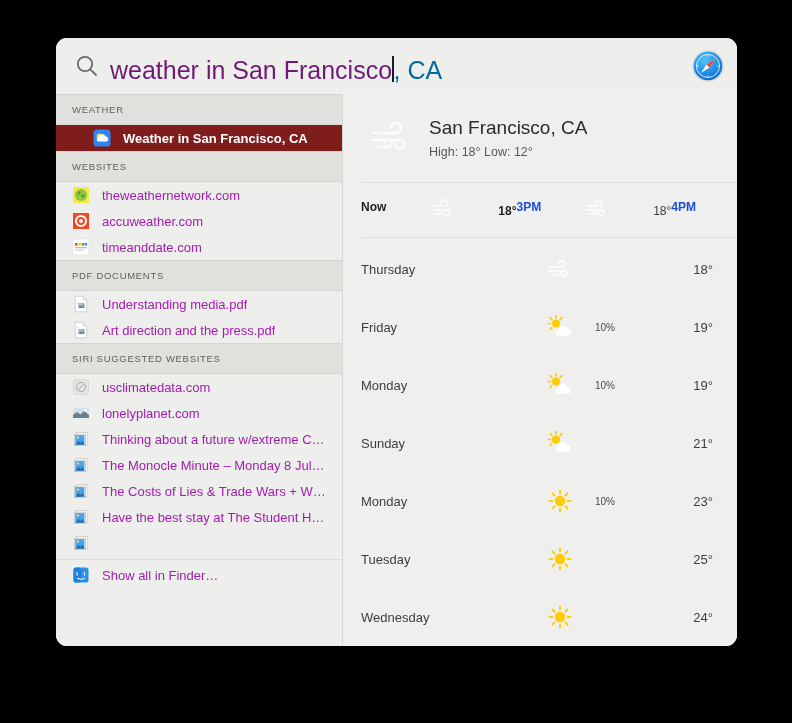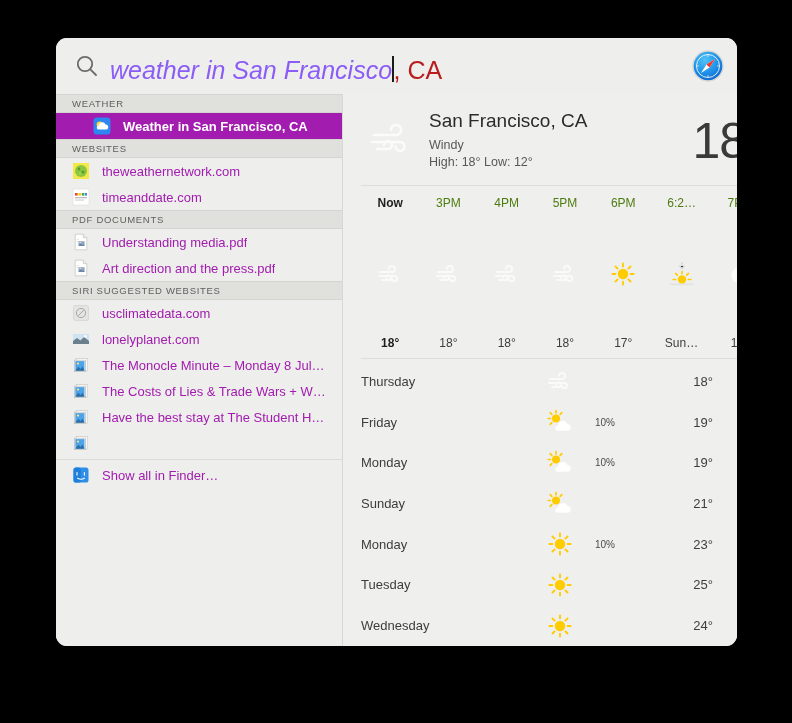--- a/index.html
+++ b/index.html
@@ -35,64 +35,64 @@
   .search-icon svg { display: block; }
   .search-text-wrap {
     flex: 1 1 auto;
     display: flex;
     align-items: baseline;
     font-size: 25px;
     color: #1d1d1d;
     white-space: nowrap;
     overflow: hidden;
   }
-  .query-typed { color: #8b5cf6; font-style: italic; }
+  .query-typed { color: #701a75; }
   .caret {
     display: inline-block;
     width: 1.5px; height: 26px;
     background: #1b1b1b;
     margin: 0 0px;
     position: relative; top: 3px;
   }
-  .query-completion { color: #b91c1c; margin-top: 8px; }
+  .query-completion { color: #0369a1; margin-top: 8px; }
   .safari-icon { width: 34px; height: 34px; flex: 0 0 34px; margin-left: 8px; }
   .safari-icon svg { display: block; }
 
   
   .content { flex: 1 1 auto; display: flex; min-height: 0; }
 
   .sidebar {
     width: 287px; flex: 0 0 287px;
     background: #eeeeec;
     border-right: 1px solid #d8d8d6;
     overflow: hidden;
   }
 
   .section-header {
-    height: 19px;
+    height: 31px;
     background: #e0e0dd;
     border-top: 1px solid #d4d4d1;
     border-bottom: 1px solid #d4d4d1;
     display: flex; align-items: center;
     padding-left: 16px;
     font-size: 9.5px;
     letter-spacing: 0.7px;
     color: #5e5e5c;
     font-weight: 400;
   }
 
   .result-row {
     height: 26px;
     display: flex; align-items: center;
     padding-left: 16px;
     font-size: 13px;
     color: #a21caf;
     cursor: default;
   }
-  .result-row.selected { background: #a21caf; color: #ffffff; font-weight: 700; padding-left: 37px; }
+  .result-row.selected { background: #7f1d1d; color: #ffffff; font-weight: 700; padding-left: 37px; }
   .row-icon { width: 18px; height: 18px; flex: 0 0 18px; margin-right: 12px; position: relative; }
   .row-icon svg { display: block; }
   .row-label { overflow: hidden; white-space: nowrap; text-overflow: ellipsis; }
 
   .row-divider { height: 1px; background: #dcdcd9; margin: 3px 0 2px 0; }
 
   
   .weather-panel {
     flex: 1 1 auto;
     background: #efefed;
@@ -103,22 +103,22 @@
   .wx-header { display: flex; align-items: center; padding: 16px 0 14px 0; }
   .wx-cond-icon { width: 62px; flex: 0 0 62px; height: 58px; display: flex; align-items: center; justify-content: center; }
   .wx-head-text { flex: 1 1 auto; padding-left: 6px; }
   .wx-city { font-size: 19px; color: #2b2b2b; margin-bottom: 5px; }
   .wx-line { font-size: 12.5px; color: #58585a; line-height: 17px; }
   .wx-bigtemp { font-size: 50px; color: #3a3a3a; font-weight: 300; letter-spacing: -1px; padding-right: 4px; }
 
   .wx-divider { height: 1px; background: #dddddb; }
 
   .hourly { display: flex; padding: 10px 0 8px 0; }
-  .hour-col { flex: 1 1 0; display: flex; flex-direction: column; align-items: center; gap: 41px; }
-  .hour-label { font-size: 12px; color: #4d7c0f; margin-bottom: 8px; white-space: nowrap; }
+  .hour-col { flex: 1 1 0; display: flex; flex-direction: row; align-items: center; gap: 41px; }
+  .hour-label { font-size: 12px; color: #1d4ed8; margin-bottom: 8px; white-space: nowrap; font-weight: bold; }
   .hour-col.now .hour-label, .hour-col.now .hour-temp { font-weight: 700; color: #1f1f1f; }
   .hour-icon { height: 30px; display: flex; align-items: center; justify-content: center; margin-bottom: 6px; }
   .hour-temp { font-size: 12px; color: #3d3d3d; white-space: nowrap; }
 
   .daily { flex: 1 1 auto; display: flex; flex-direction: column; padding-top: 2px; }
   .day-row { flex: 1 1 0; display: flex; align-items: center; font-size: 13px; color: #3d3d3d; }
   .day-name { width: 176px; flex: 0 0 176px; }
   .day-icon { width: 46px; flex: 0 0 46px; display: flex; align-items: center; justify-content: center; }
   .day-pop { width: 74px; flex: 0 0 74px; padding-left: 12px; font-size: 10px; color: #4a4a4a; }
   .day-hi { width: 56px; flex: 0 0 56px; text-align: right; }
@@ -188,20 +188,30 @@
                 <circle cx="7" cy="7" r="1.4" fill="#5b9b2e"></circle>
                 <circle cx="11" cy="10" r="1.6" fill="#5b9b2e"></circle>
                 <circle cx="8" cy="11.5" r="1.1" fill="#a8d96a"></circle>
               </svg>
             </span>
             <span class="row-label">theweathernetwork.com</span>
           </div>
           <div class="result-row">
             <span class="row-icon">
               <svg width="18" height="18" viewBox="0 0 18 18">
+                <rect x="1" y="1" width="16" height="16" fill="#f04a23"></rect>
+                <circle cx="9" cy="9" r="5" fill="none" stroke="#ffffff" stroke-width="2"></circle>
+                <circle cx="9" cy="9" r="2" fill="#ffffff"></circle>
+              </svg>
+            </span>
+            <span class="row-label">accuweather.com</span>
+          </div>
+          <div class="result-row">
+            <span class="row-icon">
+              <svg width="18" height="18" viewBox="0 0 18 18">
                 <rect x="1" y="1" width="16" height="16" fill="#ffffff" stroke="#dcdcdc" stroke-width="0.6"></rect>
                 <rect x="3" y="5" width="2.6" height="2.6" fill="#e8453c"></rect>
                 <rect x="6.4" y="5" width="2.6" height="2.6" fill="#ffcc00"></rect>
                 <rect x="9.8" y="5" width="2.6" height="2.6" fill="#34a853"></rect>
                 <rect x="13" y="5" width="2" height="2.6" fill="#4285f4"></rect>
                 <rect x="3" y="9" width="12" height="1.3" fill="#bdbdbd"></rect>
                 <rect x="3" y="11.4" width="9" height="1.3" fill="#d6d6d6"></rect>
               </svg>
             </span>
             <span class="row-label">timeanddate.com</span>
@@ -248,20 +258,32 @@
           </div>
           <div class="result-row">
             <span class="row-icon">
               <svg width="18" height="18" viewBox="0 0 18 18">
                 <rect x="1" y="4" width="16" height="10" fill="#cfe3f2"></rect>
                 <path d="M1 11l4-3 3.4 2.4L12 7l5 4v3H1z" fill="#6b7f8c"></path>
                 <circle cx="13.4" cy="6.4" r="1.4" fill="#ffffff"></circle>
               </svg>
             </span>
             <span class="row-label">lonelyplanet.com</span>
+          </div>
+          <div class="result-row">
+            <span class="row-icon">
+              <svg width="18" height="18" viewBox="0 0 18 18">
+                <rect x="4.2" y="2.6" width="11" height="12.4" fill="#ffffff" stroke="#c7c7c5" stroke-width="0.7"></rect>
+                <rect x="2.4" y="4.2" width="11" height="11.4" fill="#ffffff" stroke="#bfbfbd" stroke-width="0.8"></rect>
+                <rect x="3.3" y="5.1" width="9.2" height="9.6" fill="#4da3e8"></rect>
+                <path d="M3.3 14.7l3.1-4 2.2 2.3 1.9-2.6 2 4.3z" fill="#2d6ea8"></path>
+                <circle cx="6" cy="7.6" r="1.1" fill="#ffe27a"></circle>
+              </svg>
+            </span>
+            <span class="row-label">Thinking about a future w/extreme C…</span>
           </div>
           <div class="result-row">
             <span class="row-icon">
               <svg width="18" height="18" viewBox="0 0 18 18">
                 <rect x="4.2" y="2.6" width="11" height="12.4" fill="#ffffff" stroke="#c7c7c5" stroke-width="0.7"></rect>
                 <rect x="2.4" y="4.2" width="11" height="11.4" fill="#ffffff" stroke="#bfbfbd" stroke-width="0.8"></rect>
                 <rect x="3.3" y="5.1" width="9.2" height="9.6" fill="#4da3e8"></rect>
                 <path d="M3.3 14.7l3.1-4 2.2 2.3 1.9-2.6 2 4.3z" fill="#2d6ea8"></path>
                 <circle cx="6" cy="7.6" r="1.1" fill="#ffe27a"></circle>
               </svg>
@@ -325,21 +347,20 @@
           <svg width="56" height="52" viewBox="0 0 56 52">
             <g fill="none" stroke="#fbfbfb" stroke-width="2.6" stroke-linecap="round">
               <path d="M10 20h22a5 5 0 1 0-5-5"></path>
               <path d="M8 27h28a4.5 4.5 0 1 1-4.5 4.5"></path>
               <path d="M13 34h11a4 4 0 1 0-4-4"></path>
             </g>
           </svg>
         </span>
         <div class="wx-head-text">
           <div class="wx-city">San Francisco, CA</div>
-          <div class="wx-line">Windy</div>
           <div class="wx-line">High: 18° Low: 12°</div>
         </div>
         <div class="wx-bigtemp">18°</div>
       </div>
 
       <div class="wx-divider"></div>
 
       <div class="hourly" id="hourly-strip">
           <div class="hour-col now">
             <div class="hour-label">Now</div>

